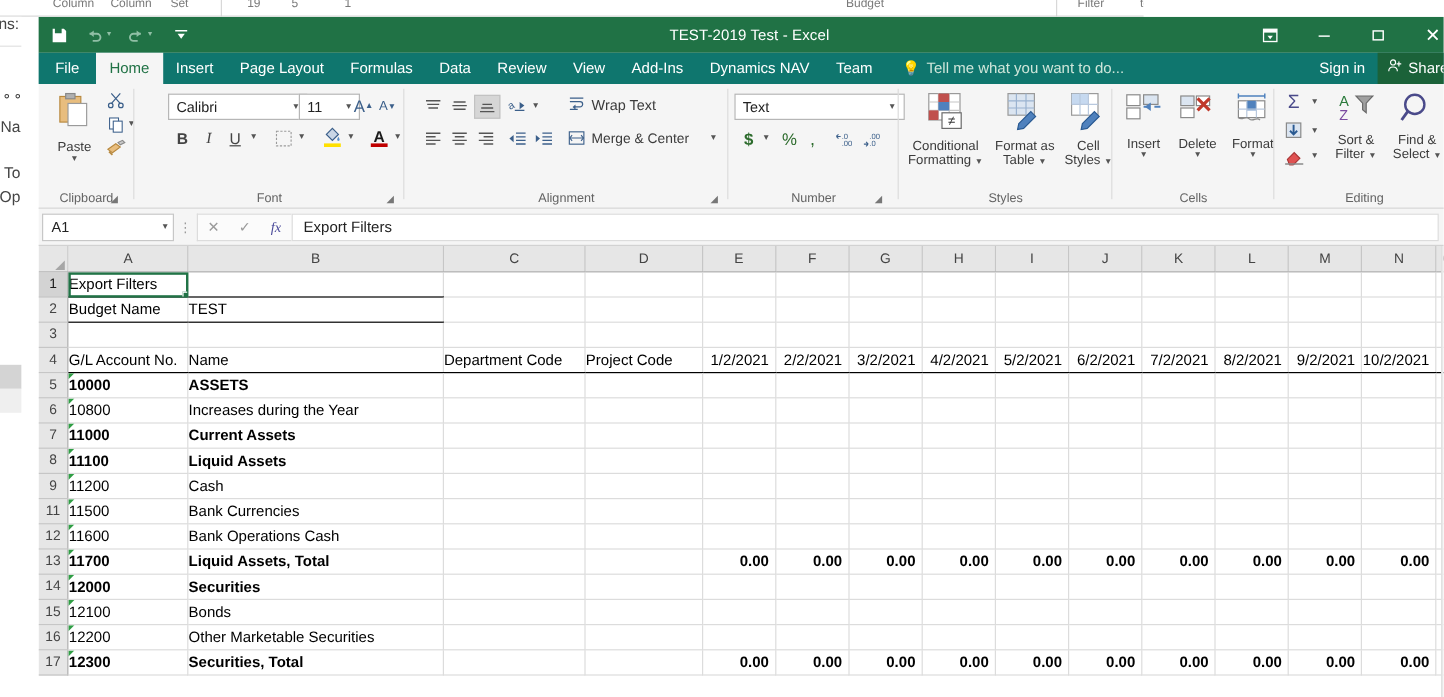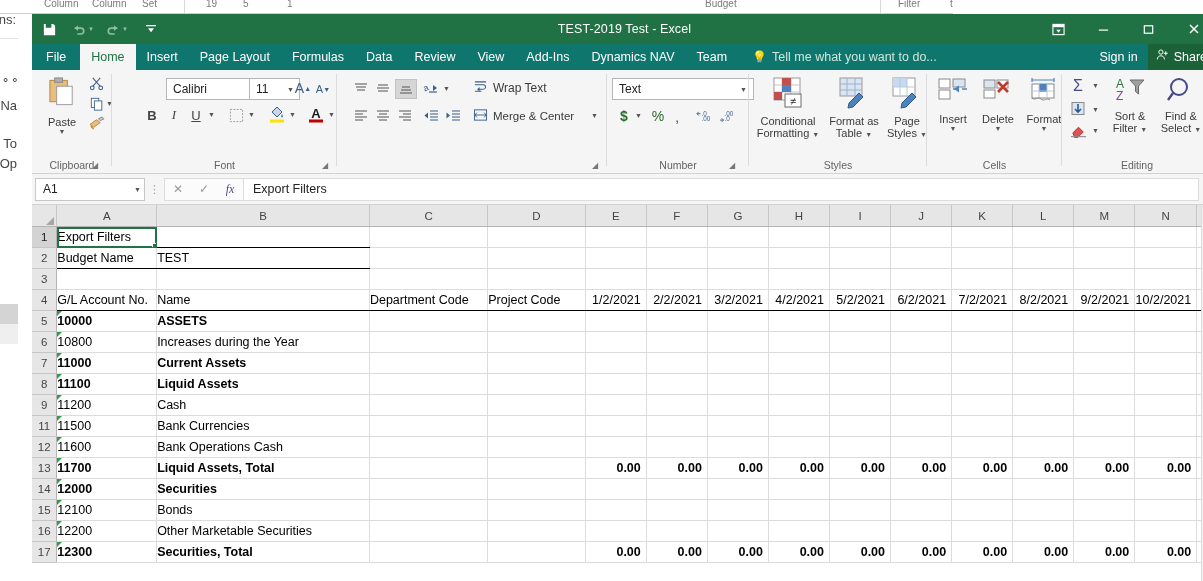--- a/index.html
+++ b/index.html
@@ -266,21 +266,21 @@
               <path d="M11 3l4-2 2 2-4 2z" fill="#c8c8c8" stroke="#8a8a8a"></path>
               <path d="M3 11l3 3" stroke="#b8893f" stroke-width="1.5"></path>
             </svg>
         </div>
         <div class="glabel">Clipboard</div>
         <div class="launcher" style="left:60px;">◢</div>
         <div class="gdiv"></div>
       </div>
 
       <div class="grp" style="left:80px;width:225px;">
-        <div class="fontname" style="left:28px;top:8px;width:106px;height:20px;margin-left:26px;">
+        <div class="fontname" style="left:28px;top:8px;width:106px;height:20px;">
           <span>Calibri</span>
           <span class="fcaret">▼</span>
         </div>
         <div class="fontname" style="left:137px;top:8px;width:41px;height:20px;">
           <span>11</span>
           <span class="fcaret">▼</span>
         </div>
         <div class="btn" style="left:182px;top:8px;width:18px;height:20px;font-size:14px;color:#3b5f8a;">A<span style="font-size:7px;vertical-align:super">▲</span></div>
         <div class="btn" style="left:202px;top:9px;width:18px;height:20px;font-size:11px;color:#3b5f8a;">A<span style="font-size:7px;vertical-align:super">▼</span></div>
 
@@ -382,20 +382,21 @@
             <svg width="15" height="14" viewBox="0 0 16 15">
                 <rect x="1.5" y="2" width="13" height="11" fill="none" stroke="#3b5f8a"></rect>
                 <path d="M1.5 7.5h13" stroke="#3b5f8a"></path>
                 <path d="M4 5l-2 2.5L4 10M12 5l2 2.5L12 10" stroke="#3b5f8a" fill="none"></path>
               </svg>
           </span>
           <span class="lbl" style="font-size:11.5px">Merge &amp; Center</span>
         </div>
         <div class="caret" style="position:absolute;left:254px;top:42px;">▼</div>
 
+        <div class="glabel">Alignment</div>
         <div class="launcher" style="left:255px;">◢</div>
         <div class="gdiv"></div>
       </div>
 
       <div class="grp" style="left:575px;width:142px;">
         <div class="numfmt" style="left:5px;top:8px;width:132px;height:20px;">
           <span>Text</span>
           <span class="fcaret">▼</span>
         </div>
         <div class="btn" style="left:8px;top:36px;width:18px;height:20px;font-size:14px;color:#2c6b2c;font-weight:bold;">$</div>
@@ -450,21 +451,21 @@
         </div>
         <div class="bigbtn" style="left:136px;top:7px;width:44px;">
           <span>
             <svg width="34" height="32" viewBox="0 0 34 32">
               <rect x="3" y="1" width="22" height="18" fill="#fff" stroke="#9a9a9a"></rect>
               <rect x="3" y="1" width="14" height="9" fill="#c6d9f0"></rect>
               <path d="M3 10h22M10 1v18M17 1v18" stroke="#b8c8dd"></path>
               <path d="M12 26l10-10 4 4-10 10-5 1z" fill="#4f81bd" stroke="#2a5a92"></path>
             </svg>
           </span>
-          <span class="lbl">Page</span>
+          <span class="lbl">Cell</span>
           <span class="lbl" style="margin-top:0"><span>Styles</span> <span class="caret">▼</span></span>
         </div>
         <div class="glabel">Styles</div>
         <div class="gdiv"></div>
       </div>
 
       <div class="grp" style="left:895px;width:135px;">
         <div class="bigbtn" style="left:5px;top:7px;width:42px;">
           <span>
             <svg width="32" height="30" viewBox="0 0 32 30">

